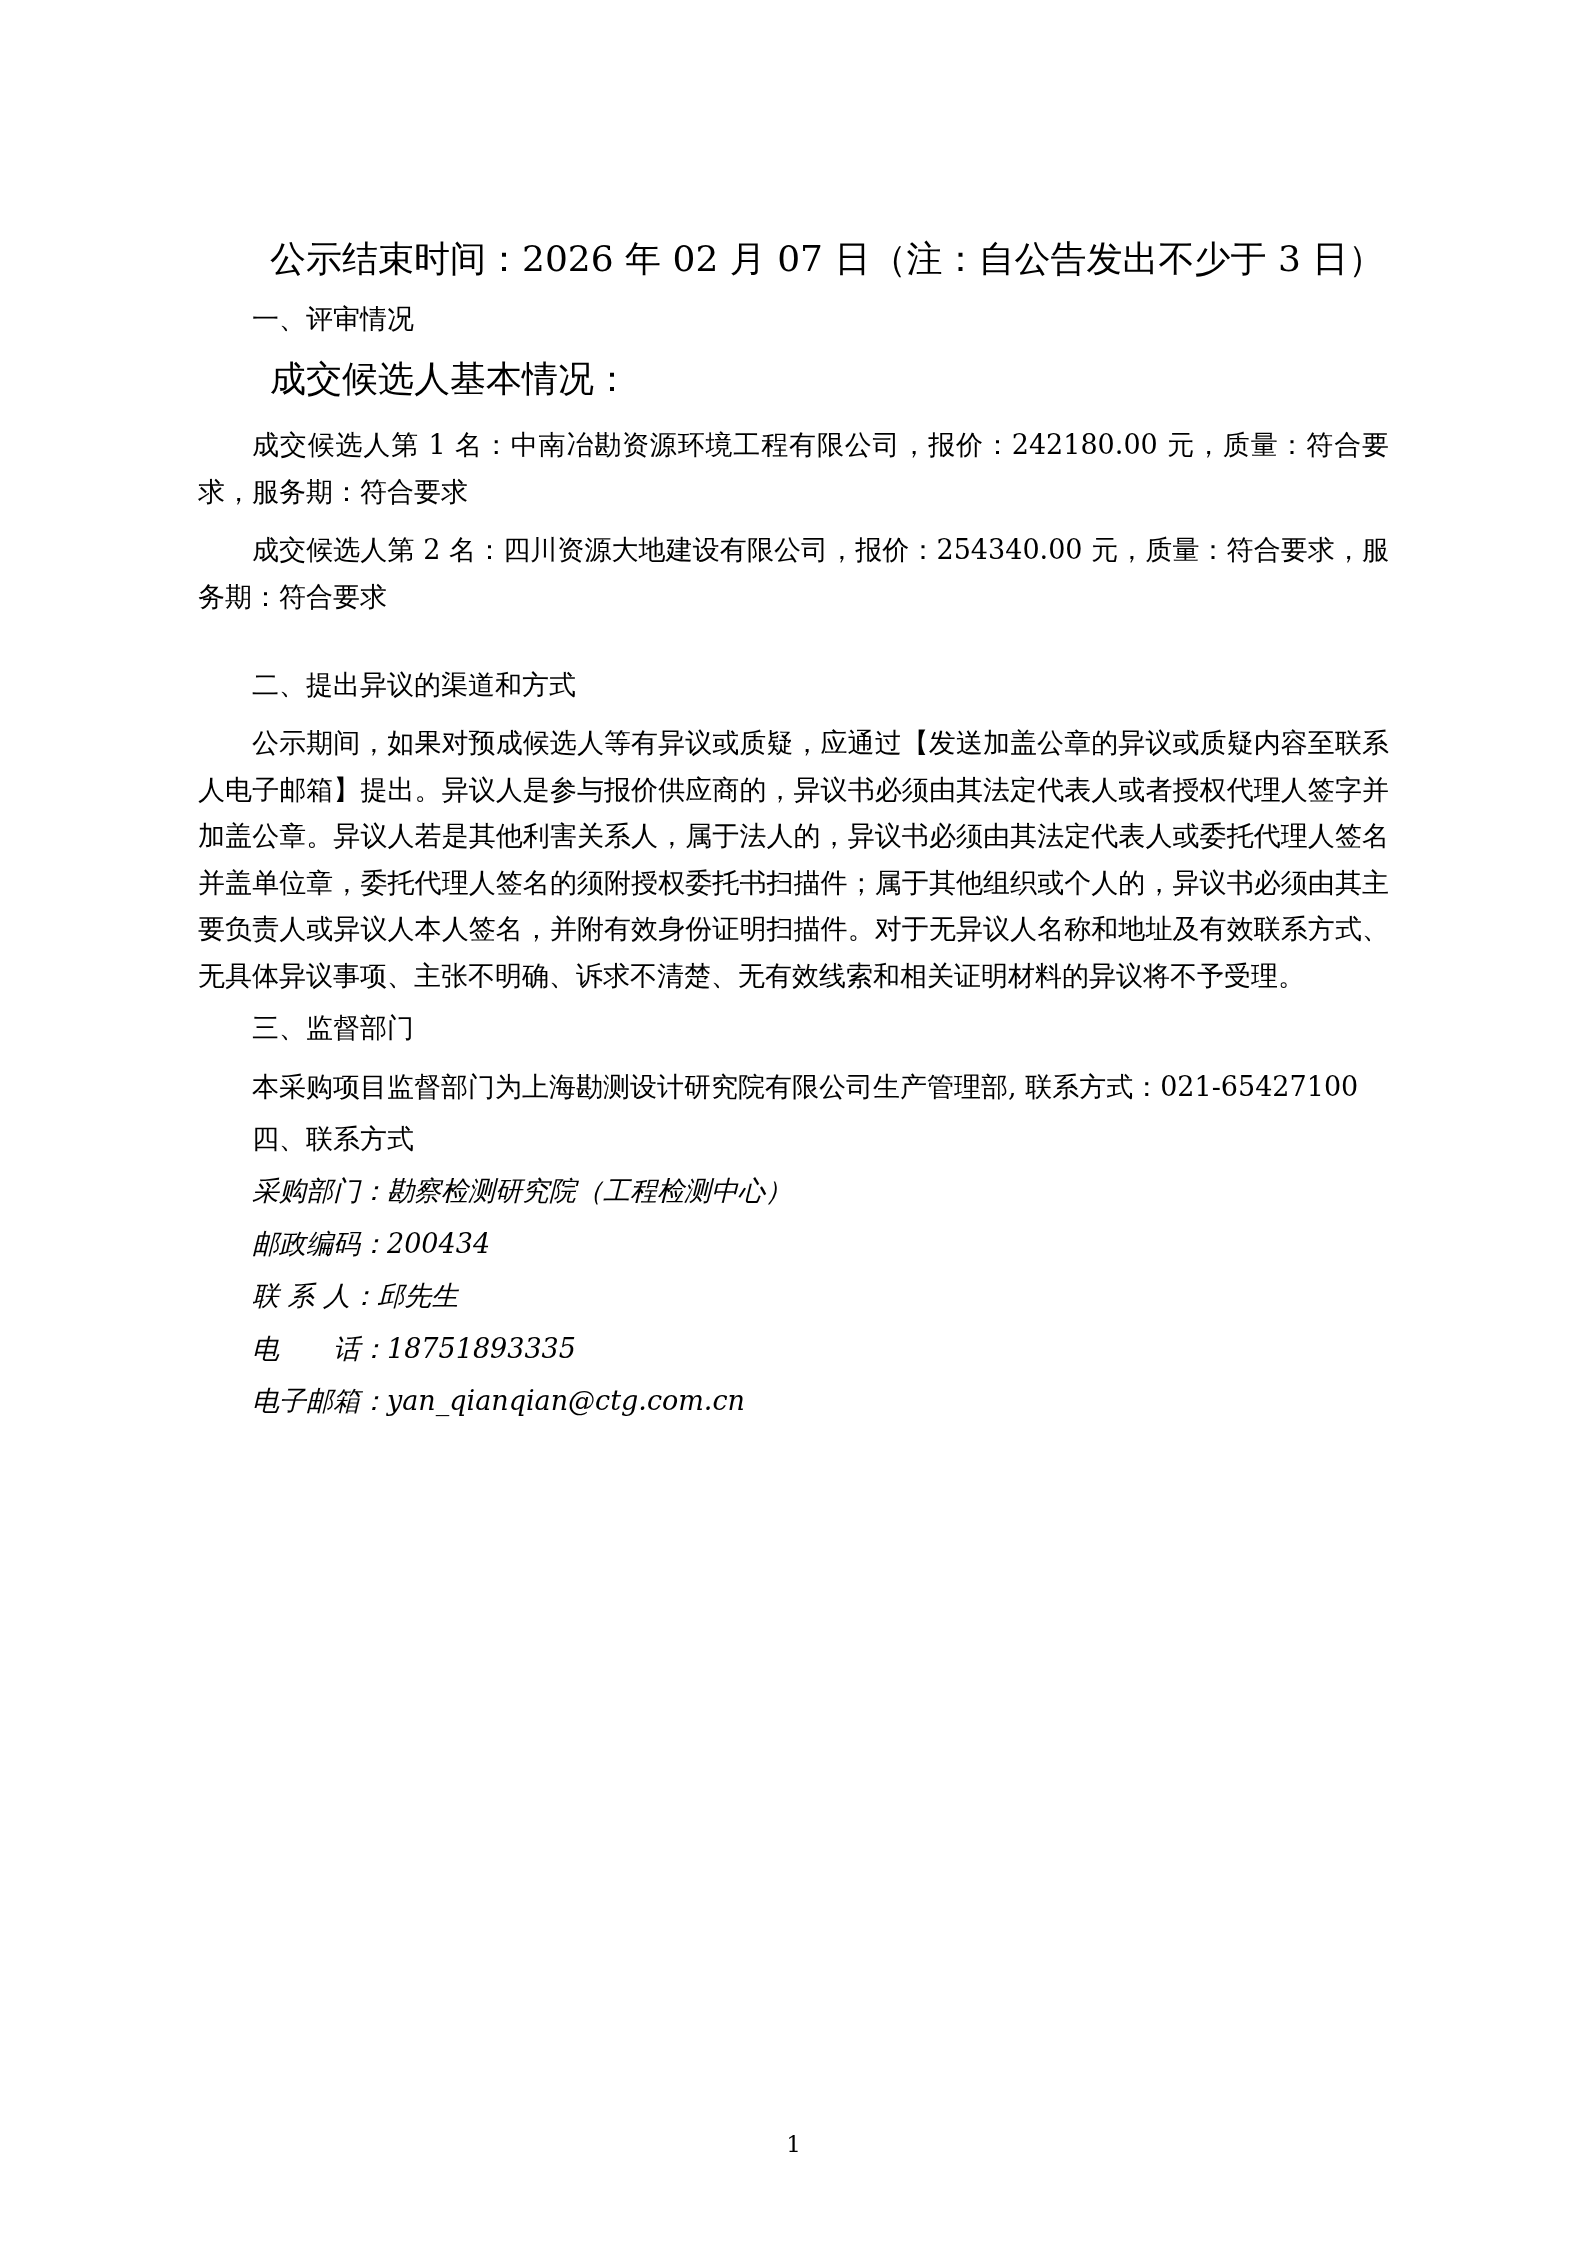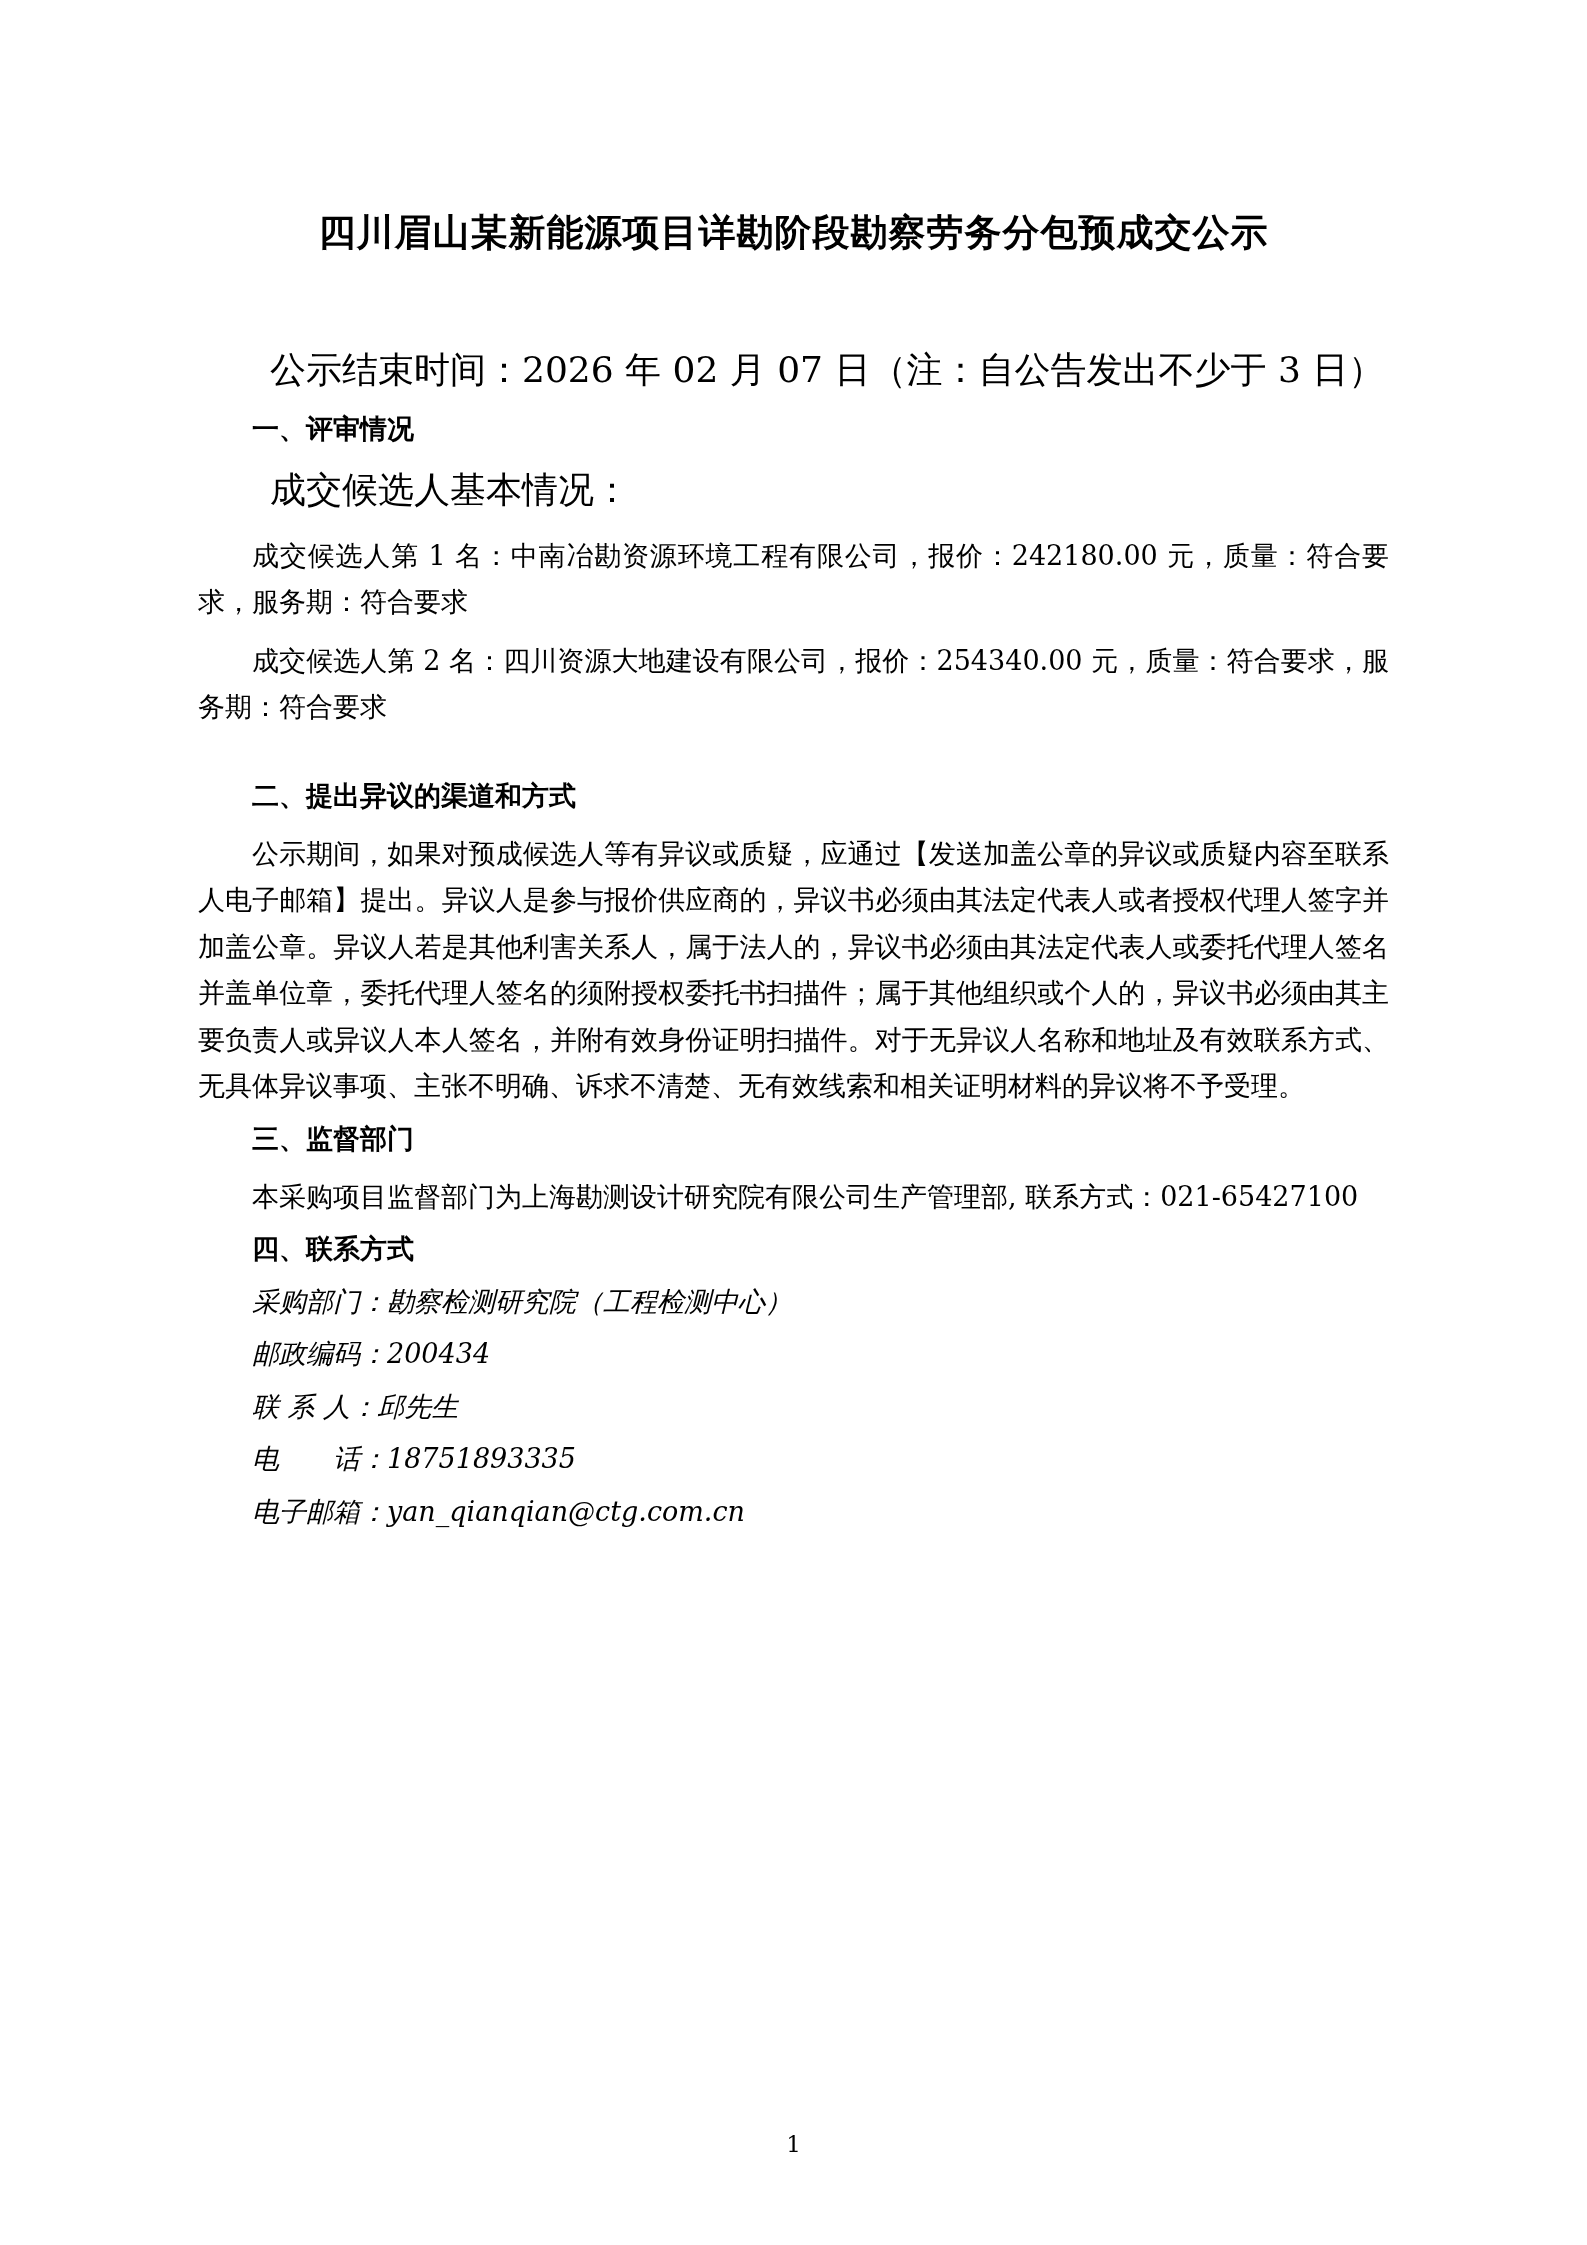--- a/index.html
+++ b/index.html
@@ -38,21 +38,21 @@
     font-size: 36px;
     line-height: 1.72;
     text-align: justify;
     text-justify: inter-ideograph;
   }
   p.indent {
     text-indent: 2em;
   }
   p.heading {
     text-indent: 2em;
-    font-weight: bold;
+    font-weight: normal;
     font-size: 27px;
     margin: 0 0 6px 0;
     line-height: 1.72;
   }
   p.spacer-before {
     margin-top: 42px;
   }
   .para {
     font-size: 27px;
     line-height: 1.72;
@@ -76,21 +76,20 @@
     text-align: center;
     font-size: 23px;
     font-family: "DejaVu Serif", "Liberation Serif", serif;
   }
 </style>
 </head>
 <body>
 
 <div class="page">
 
-  <h1 class="doc-title">四川眉山某新能源项目详勘阶段勘察劳务分包预成交公示</h1>
 
   <div class="body-block">
 
     <p class="line indent">公示结束时间：2026 年 02 月 07 日（注：自公告发出不少于 3 日）</p>
 
     <p class="heading">一、评审情况</p>
     <p class="line indent">成交候选人基本情况：</p>
     <p class="para">成交候选人第 1 名：中南冶勘资源环境工程有限公司，报价：242180.00 元，质量：符合要求，服务期：符合要求</p>
     <p class="para">成交候选人第 2 名：四川资源大地建设有限公司，报价：254340.00 元，质量：符合要求，服务期：符合要求</p>
 

